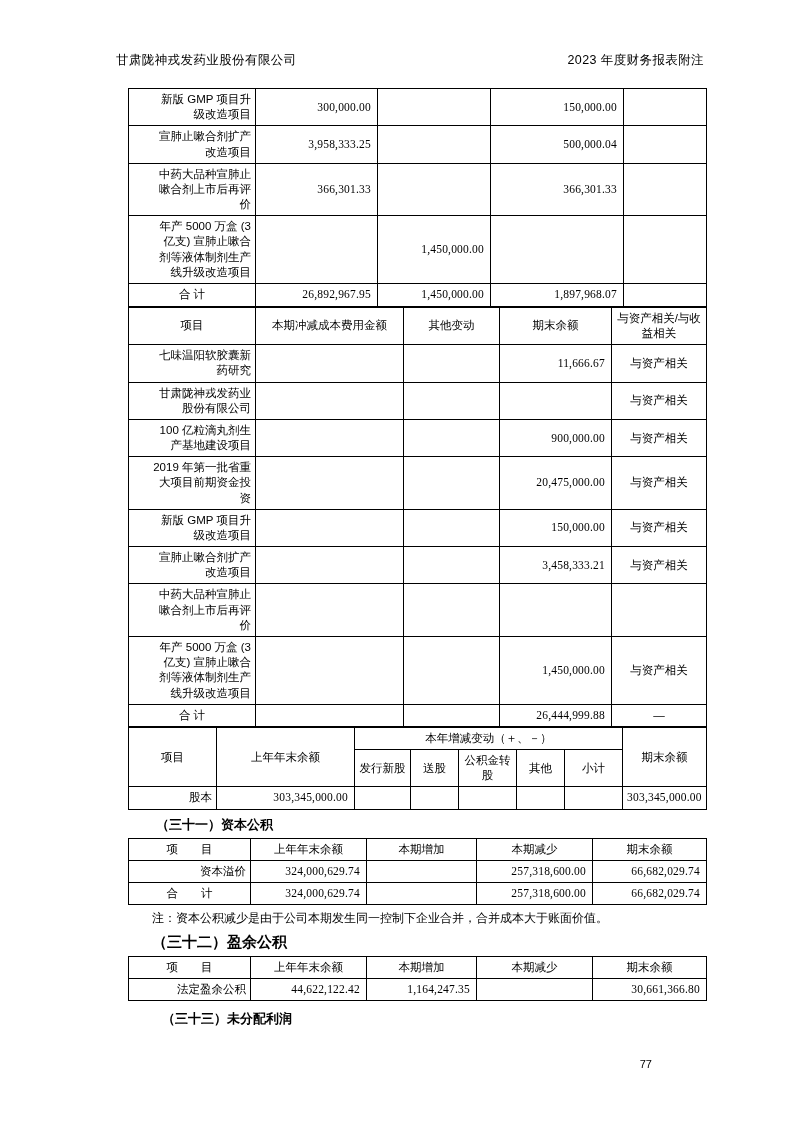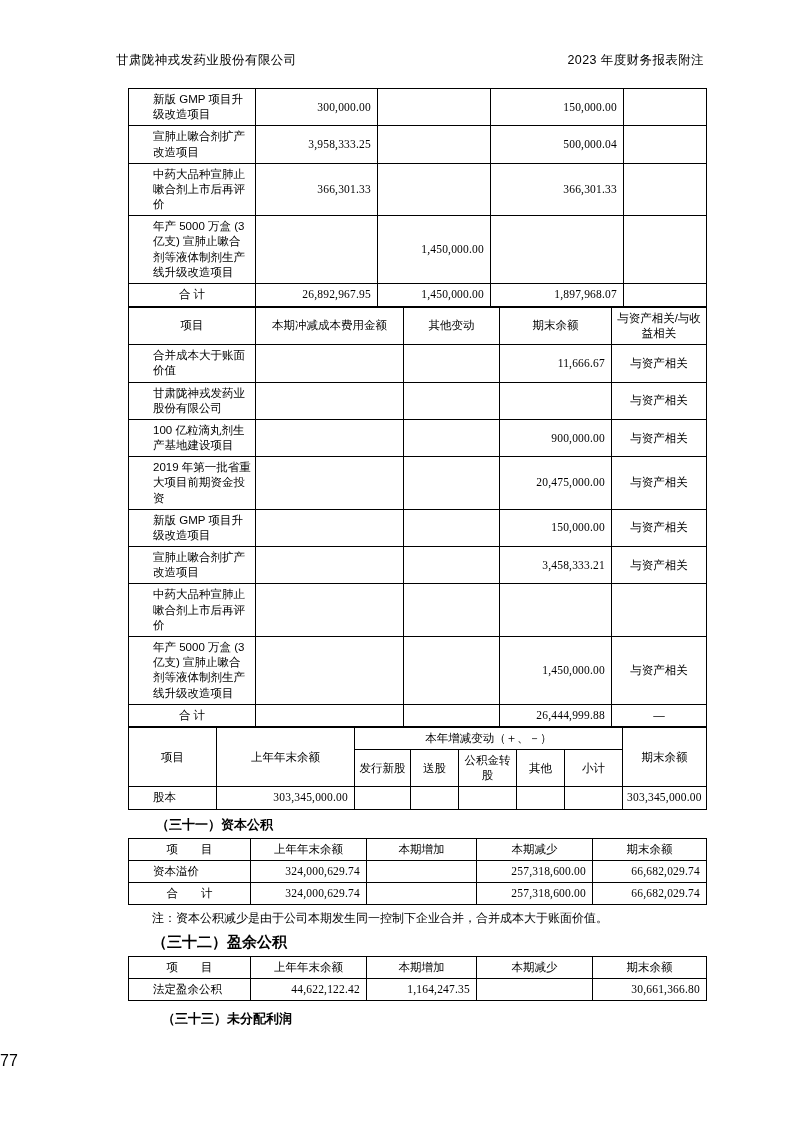--- a/index.html
+++ b/index.html
@@ -56,21 +56,21 @@
     line-height: 1.32;
     font-weight: normal;
   }
   .num {
     text-align: right;
     font-family: "Liberation Serif", serif;
     letter-spacing: 0.2px;
     padding-right: 6px;
   }
   .ctr { text-align: center; }
-  .lft { text-align: left; padding-left: 24px; }
+  .lft { text-align: right; padding-left: 24px; }
   .tbl-top-thick td { border-top: 1.6px solid #000; }
   .sect-title {
     font-family: "Liberation Sans", sans-serif;
     font-weight: bold;
     font-size: 13px;
     margin: 9px 0 5px 34px;
   }
   .subtitle {
     font-family: "Liberation Sans", sans-serif;
     font-size: 12.5px;
@@ -79,22 +79,22 @@
   .note {
     font-size: 12px;
     margin: 5px 0 4px 24px;
     line-height: 1.4;
   }
   .pgnum {
     position: absolute;
     bottom: 52px;
     left: 0;
     width: 652px;
-    text-align: left;
-    font-size: 16px;
+    text-align: right;
+    font-size: 11px;
     font-family: "Liberation Sans", sans-serif;
   }
   .cjk { font-family: "Liberation Sans", "DejaVu Sans", sans-serif; }
   .t1 td { height: 16px; }
 </style>
 </head>
 <body>
 
 <div class="page">
 
@@ -165,21 +165,21 @@
         <tr class="tbl-top-thick">
           <th class="ctr cjk">项目</th>
           <th class="ctr cjk">本期冲减成本费用金额</th>
           <th class="ctr cjk">其他变动</th>
           <th class="ctr cjk">期末余额</th>
           <th class="ctr cjk">与资产相关/与收益相关</th>
         </tr>
       </thead>
       <tbody>
         <tr>
-          <td class="lft cjk">合并成本大于账面价值</td>
+          <td class="lft cjk">七味温阳软胶囊新药研究</td>
           <td class="num"></td>
           <td class="num"></td>
           <td class="num">11,666.67</td>
           <td class="ctr cjk">与资产相关</td>
         </tr>
         <tr>
           <td class="lft cjk">甘肃陇神戎发药业股份有限公司</td>
           <td class="num"></td>
           <td class="num"></td>
           <td class="num"></td>

